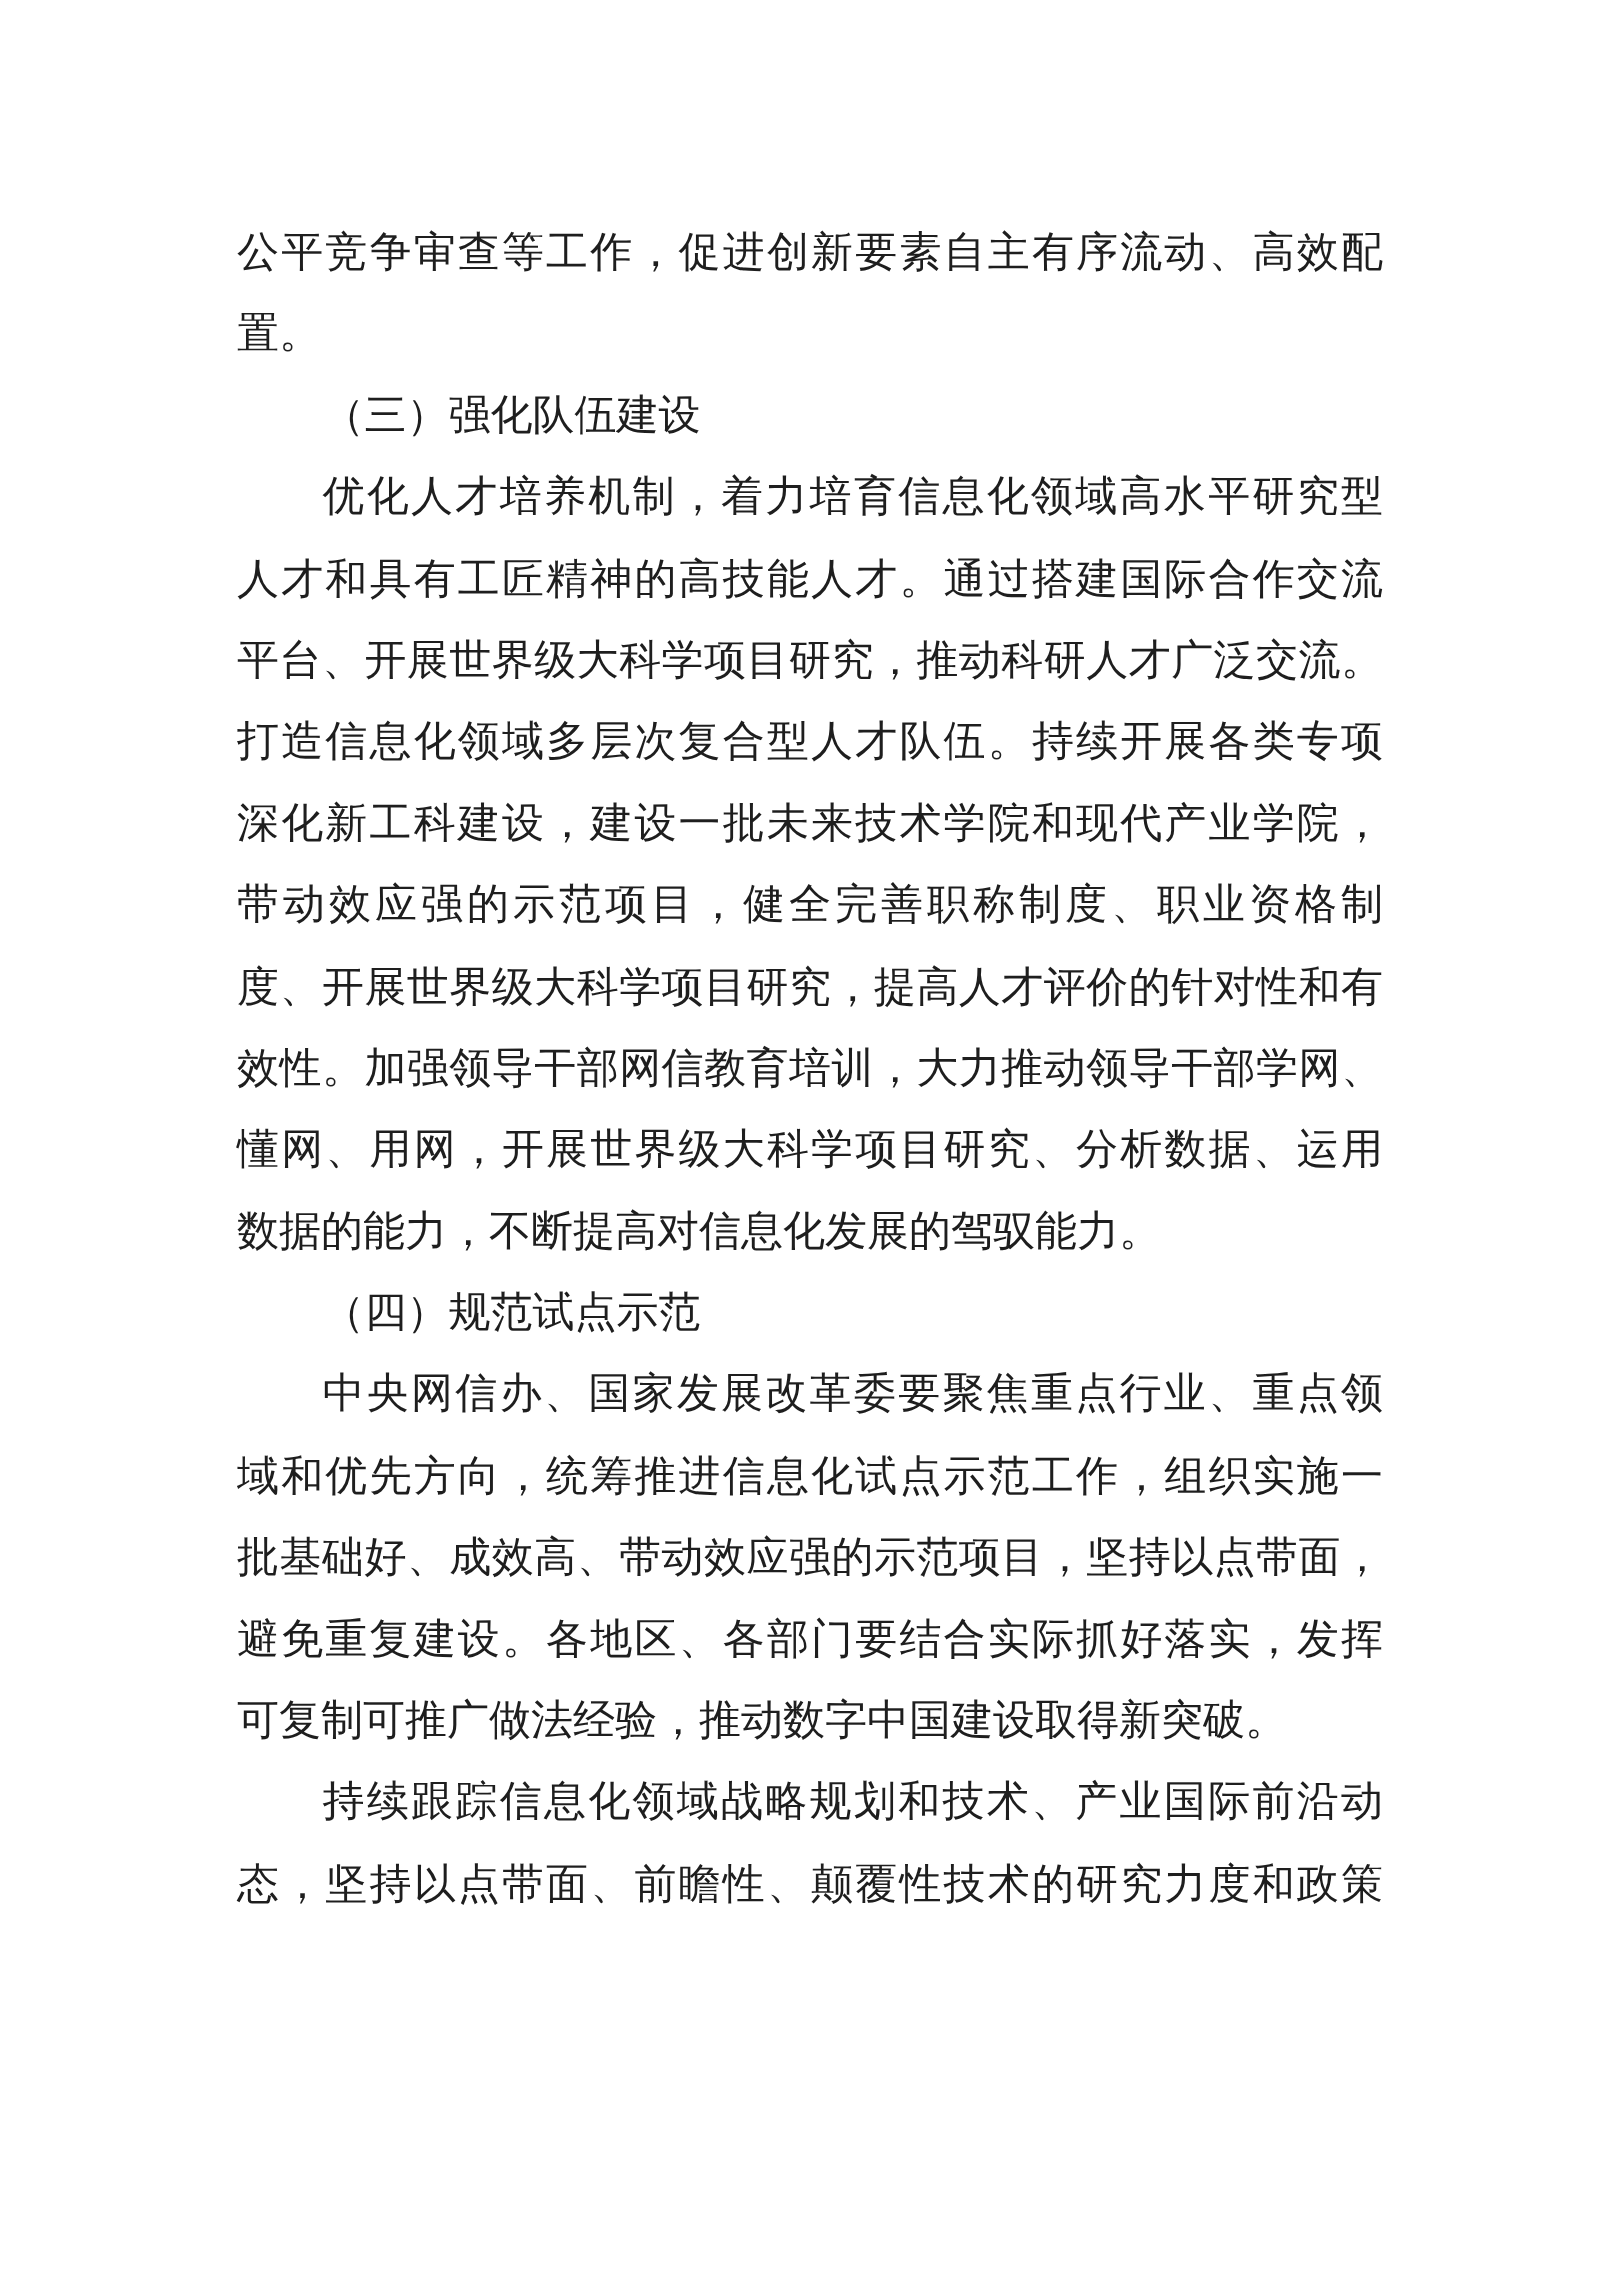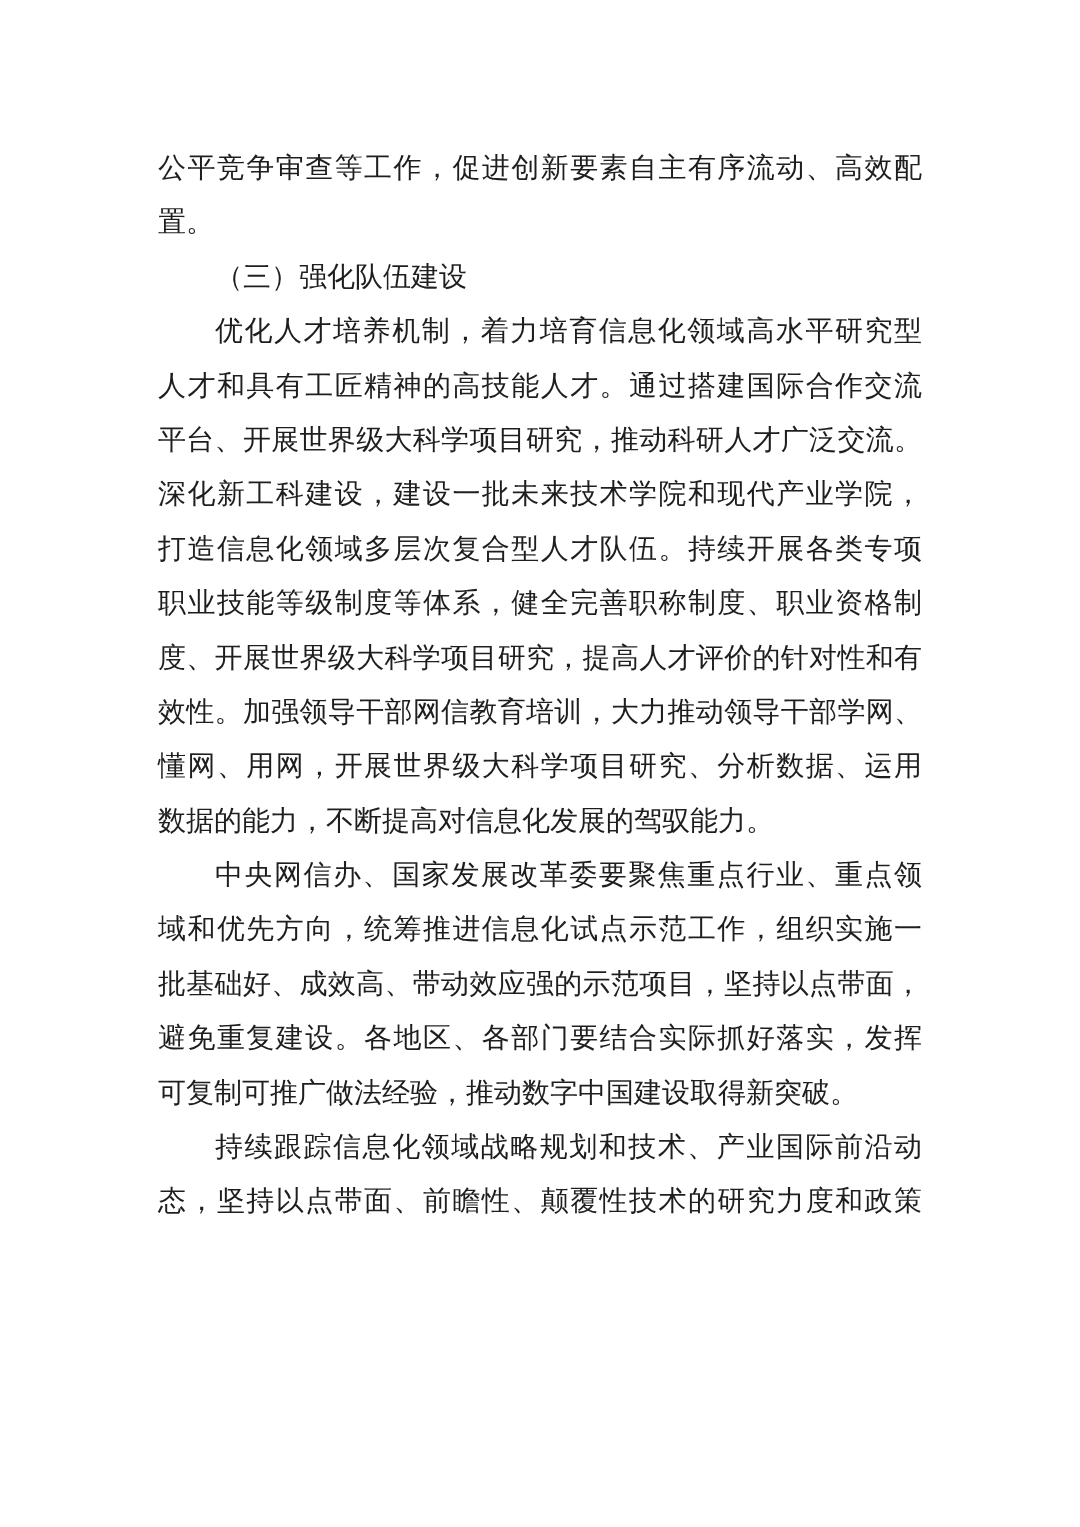--- a/index.html
+++ b/index.html
@@ -55,27 +55,28 @@
 <body>
 
 <div class="page">
   <div class="text-block" id="text-block">
       <div class="line justify">公平竞争审查等工作，促进创新要素自主有序流动、高效配</div>
       <div class="line">置。</div>
       <div class="line indent">（三）强化队伍建设</div>
       <div class="line justify indent">优化人才培养机制，着力培育信息化领域高水平研究型</div>
       <div class="line justify">人才和具有工匠精神的高技能人才。通过搭建国际合作交流</div>
       <div class="line justify">平台、开展世界级大科学项目研究，推动科研人才广泛交流。</div>
+      <div class="line justify">打造信息化领域多层次复合型人才队伍。持续开展各类专项</div>
       <div class="line justify">深化新工科建设，建设一批未来技术学院和现代产业学院，</div>
-      <div class="line justify">打造信息化领域多层次复合型人才队伍。持续开展各类专项</div>
-      <div class="line justify">职业技能等级制度等体系，健全完善职称制度、职业资格制</div>
+      <div class="line justify">带动效应强的示范项目，健全完善职称制度、职业资格制</div>
       <div class="line justify">度、开展世界级大科学项目研究，提高人才评价的针对性和有</div>
       <div class="line justify">效性。加强领导干部网信教育培训，大力推动领导干部学网、</div>
       <div class="line justify">懂网、用网，开展世界级大科学项目研究、分析数据、运用</div>
       <div class="line">数据的能力，不断提高对信息化发展的驾驭能力。</div>
+      <div class="line indent">（四）规范试点示范</div>
       <div class="line justify indent">中央网信办、国家发展改革委要聚焦重点行业、重点领</div>
       <div class="line justify">域和优先方向，统筹推进信息化试点示范工作，组织实施一</div>
       <div class="line justify">批基础好、成效高、带动效应强的示范项目，坚持以点带面，</div>
       <div class="line justify">避免重复建设。各地区、各部门要结合实际抓好落实，发挥</div>
       <div class="line">可复制可推广做法经验，推动数字中国建设取得新突破。</div>
       <div class="line justify indent">持续跟踪信息化领域战略规划和技术、产业国际前沿动</div>
       <div class="line justify">态，坚持以点带面、前瞻性、颠覆性技术的研究力度和政策</div>
     </div>
   <div class="page-number">60</div>
 </div>

